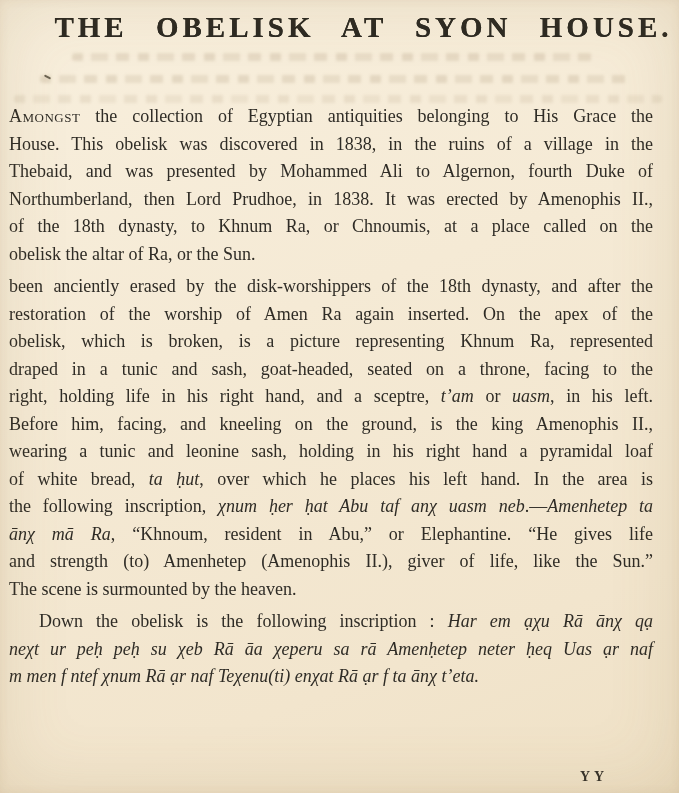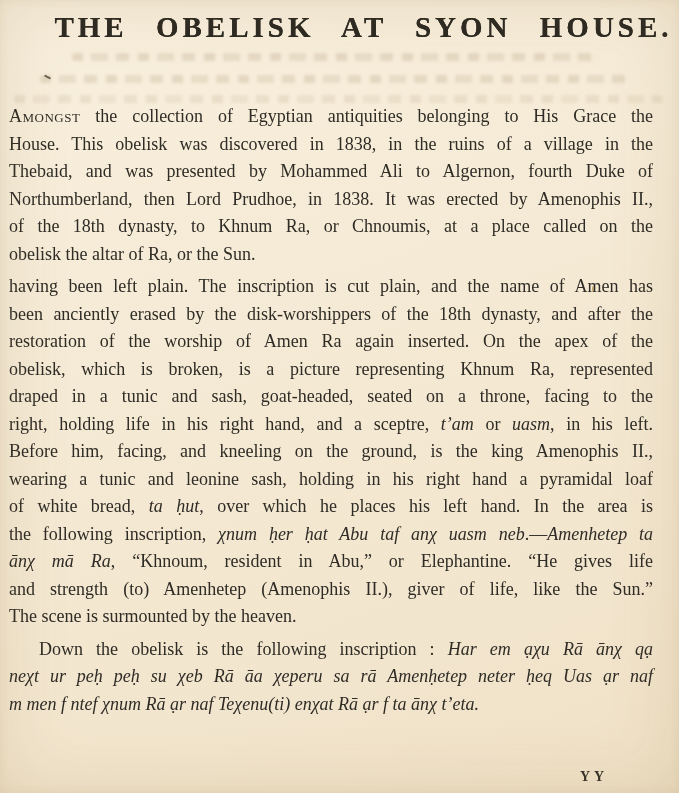--- a/index.html
+++ b/index.html
@@ -58,21 +58,20 @@
   <div class="body-text">
       <div class="paragraph">
         <div class="line"><span class="sc">Amongst</span><span> the collection of Egyptian antiquities belonging to His Grace the</span></div>
         <div class="line"><span>House.  This obelisk was discovered in 1838, in the ruins of a village in the</span></div>
         <div class="line"><span>Thebaid, and was presented by Mohammed Ali to Algernon, fourth Duke of</span></div>
         <div class="line"><span>Northumberland, then Lord Prudhoe, in 1838.  It was erected by Amenophis II.,</span></div>
         <div class="line"><span>of the 18th dynasty, to Khnum Ra, or Chnoumis, at a place called on the</span></div>
         <div class="line last"><span>obelisk the altar of Ra, or the Sun.</span></div>
       </div>
       <div class="paragraph">
-        <div class="line"><span>having been left plain.  The inscription is cut plain, and the name of Amen has</span></div>
         <div class="line"><span>been anciently erased by the disk-worshippers of the 18th dynasty, and after the</span></div>
         <div class="line"><span>restoration of the worship of Amen Ra again inserted.  On the apex of the</span></div>
         <div class="line"><span>obelisk, which is broken, is a picture representing Khnum Ra, represented</span></div>
         <div class="line"><span>draped in a tunic and sash, goat-headed, seated on a throne, facing to the</span></div>
         <div class="line"><span>right, holding life in his right hand, and a sceptre, </span><span class="it">t’am</span><span> or </span><span class="it">uasm</span><span>, in his left.</span></div>
         <div class="line"><span>Before him, facing, and kneeling on the ground, is the king Amenophis II.,</span></div>
         <div class="line"><span>wearing a tunic and leonine sash, holding in his right hand a pyramidal loaf</span></div>
         <div class="line"><span>of white bread, </span><span class="it">ta ḥut</span><span>, over which he places his left hand.  In the area is</span></div>
         <div class="line"><span>the following inscription, </span><span class="it">χnum ḥer ḥat Abu taf anχ uasm neb</span><span>.—</span><span class="it">Amenhetep ta</span></div>
         <div class="line"><span class="it">ānχ mā Ra</span><span>, “Khnoum, resident in Abu,” or Elephantine.  “He gives life</span></div>

